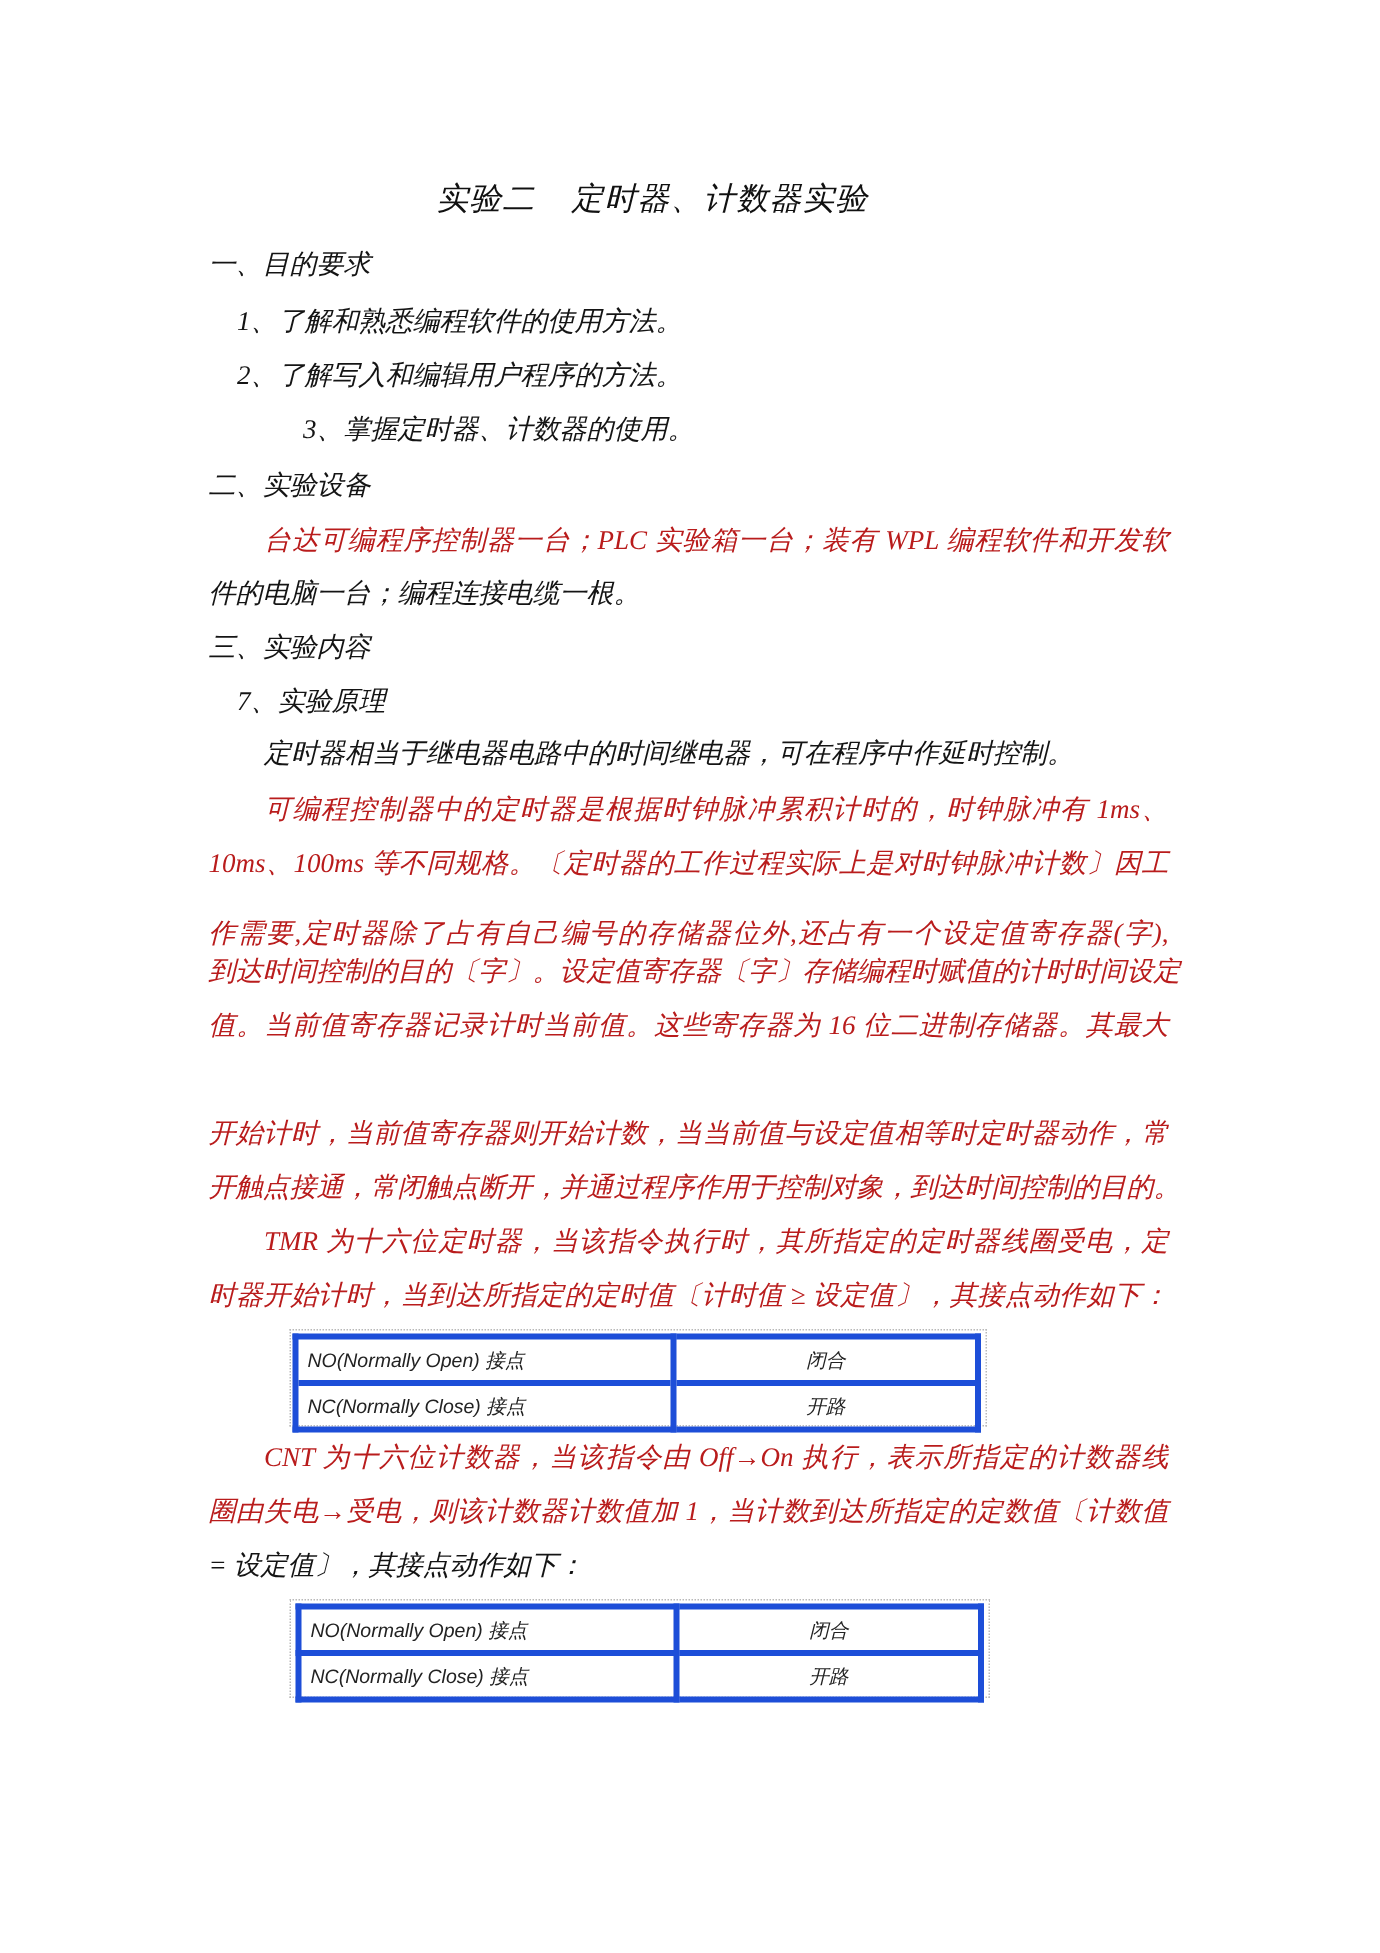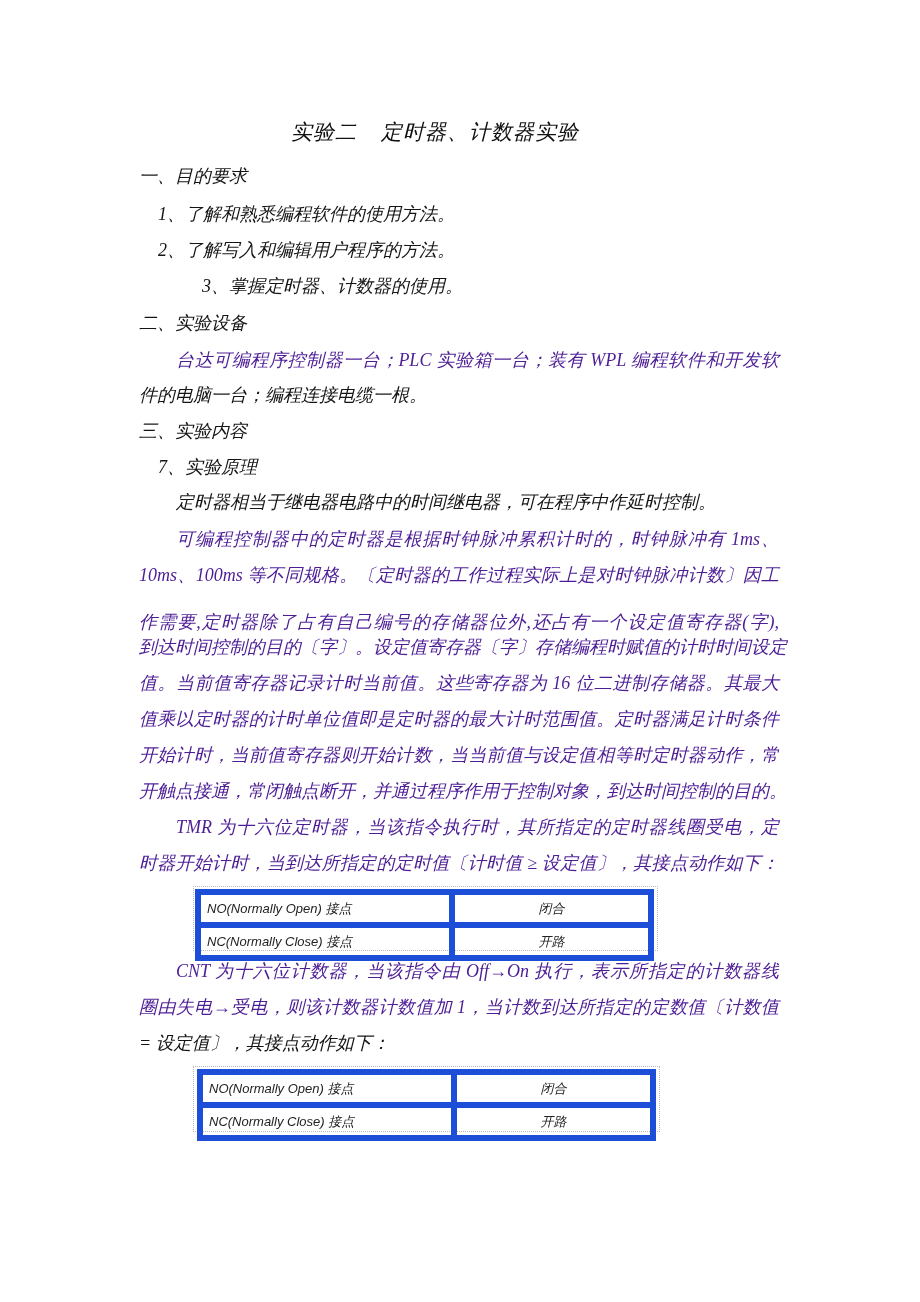--- a/index.html
+++ b/index.html
@@ -29,21 +29,21 @@
     }
     .justify {
       position: absolute;
       left: 139px;
       width: 640px;
       font-size: 18px;
       line-height: 22px;
       white-space: nowrap;
       text-align: justify;
       text-align-last: justify;
-      color: #4c1d95;
+      color: #b91c1c;
     }
     .title {
       position: absolute;
       left: 291px;
       top: 119px;
       font-size: 21px;
       line-height: 26px;
       letter-spacing: 1px;
       white-space: nowrap;
       color: #111111;
@@ -59,21 +59,21 @@
     .ctable {
       position: absolute;
       border-collapse: collapse;
       font-family: "Liberation Sans", "DejaVu Sans", sans-serif;
       font-size: 13px;
       color: #222222;
     }
     .ctable td {
       height: 27px;
       padding: 0 0 0 6px;
-      border: 6px solid #1d4ed8;
+      border: 4px solid #1d4ed8;
       vertical-align: middle;
       white-space: nowrap;
     }
     .ctable td.val {
       text-align: center;
       padding: 0;
     }
     .ctable tr.mid td { border-bottom-width: 3px; border-bottom-color: #111; }
   </style>
 </head>
@@ -96,21 +96,20 @@
 
   <div class="line" style="left:139px; top:420px;">三、实验内容</div>
   <div class="line" style="left:158px; top:456px;">7、实验原理</div>
   <div class="line" style="left:176px; top:491px;">定时器相当于继电器电路中的时间继电器，可在程序中作延时控制。</div>
 
   <div class="justify" style="left:176px; width:603px; top:528px;">可编程控制器中的定时器是根据时钟脉冲累积计时的，时钟脉冲有 1ms、</div>
   <div class="justify" style="top:564px;">10ms、100ms 等不同规格。〔定时器的工作过程实际上是对时钟脉冲计数〕因工</div>
   <div class="justify" style="top:600px;margin-top:11px;">作需要,定时器除了占有自己编号的存储器位外,还占有一个设定值寄存器(字),</div>
   <div class="justify" style="top:636px;">到达时间控制的目的〔字〕。设定值寄存器〔字〕存储编程时赋值的计时时间设定</div>
   <div class="justify" style="top:672px;">值。当前值寄存器记录计时当前值。这些寄存器为 16 位二进制存储器。其最大</div>
-  <div class="justify" style="top:708px;">值乘以定时器的计时单位值即是定时器的最大计时范围值。定时器满足计时条件</div>
   <div class="justify" style="top:780px;">开触点接通，常闭触点断开，并通过程序作用于控制对象，到达时间控制的目的。</div>
   <div class="justify" style="top:744px;">开始计时，当前值寄存器则开始计数，当当前值与设定值相等时定时器动作，常</div>
 
   <div class="justify" style="left:176px; width:603px; top:816px;">TMR 为十六位定时器，当该指令执行时，其所指定的定时器线圈受电，定</div>
   <div class="justify" style="top:852px;">时器开始计时，当到达所指定的定时值〔计时值 ≥ 设定值〕，其接点动作如下：</div>
 
   <div class="ctable-frame" style="left:193px; top:886px; width:463px; height:63px;"></div>
   <table class="ctable" style="left:195px; top:889px; width:459px;">
     <tbody>
         <tr class="mid">

